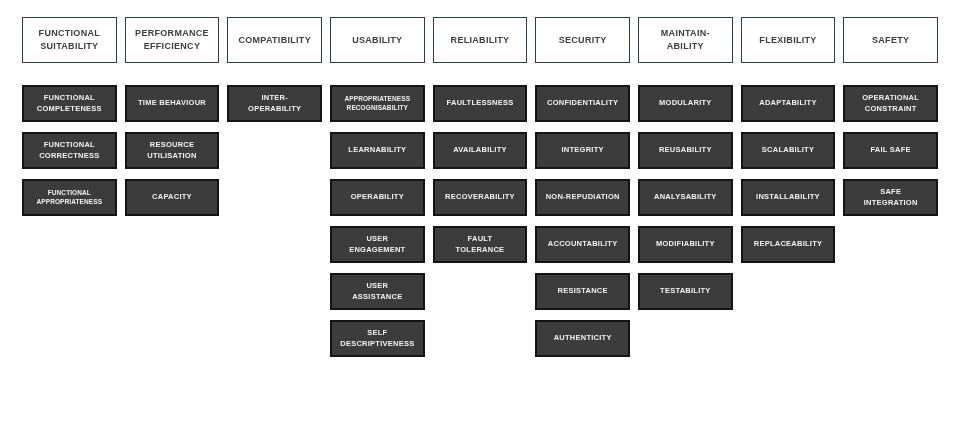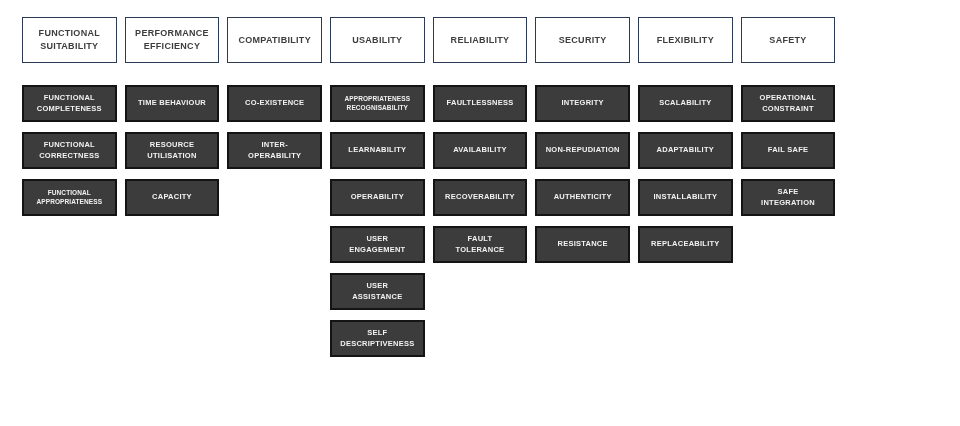--- a/index.html
+++ b/index.html
@@ -77,21 +77,20 @@
       <div class="hdr">PERFORMANCE
 EFFICIENCY</div>
       <div class="box">TIME BEHAVIOUR</div>
       <div class="box">RESOURCE
 UTILISATION</div>
       <div class="box">CAPACITY</div>
     </div>
 
     <div class="col">
       <div class="hdr">COMPATIBILITY</div>
-      <div class="box">CO-EXISTENCE</div>
       <div class="box">INTER-
 OPERABILITY</div>
     </div>
 
     <div class="col">
       <div class="hdr">USABILITY</div>
       <div class="box small">APPROPRIATENESS
 RECOGNISABILITY</div>
       <div class="box">LEARNABILITY</div>
       <div class="box">OPERABILITY</div>
@@ -107,31 +106,42 @@
       <div class="hdr">RELIABILITY</div>
       <div class="box">FAULTLESSNESS</div>
       <div class="box">AVAILABILITY</div>
       <div class="box">RECOVERABILITY</div>
       <div class="box">FAULT
 TOLERANCE</div>
     </div>
 
     <div class="col">
       <div class="hdr">SECURITY</div>
+      <div class="box">CONFIDENTIALITY</div>
       <div class="box">INTEGRITY</div>
       <div class="box">NON-REPUDIATION</div>
+      <div class="box">ACCOUNTABILITY</div>
+      <div class="box">RESISTANCE</div>
       <div class="box">AUTHENTICITY</div>
-      <div class="box">RESISTANCE</div>
     </div>
 
+    <div class="col">
+      <div class="hdr">MAINTAIN-
+ABILITY</div>
+      <div class="box">MODULARITY</div>
+      <div class="box">REUSABILITY</div>
+      <div class="box">ANALYSABILITY</div>
+      <div class="box">MODIFIABILITY</div>
+      <div class="box">TESTABILITY</div>
+    </div>
 
     <div class="col">
       <div class="hdr">FLEXIBILITY</div>
+      <div class="box">ADAPTABILITY</div>
       <div class="box">SCALABILITY</div>
-      <div class="box">ADAPTABILITY</div>
       <div class="box">INSTALLABILITY</div>
       <div class="box">REPLACEABILITY</div>
     </div>
 
     <div class="col">
       <div class="hdr">SAFETY</div>
       <div class="box">OPERATIONAL
 CONSTRAINT</div>
       <div class="box">FAIL SAFE</div>
       <div class="box">SAFE

